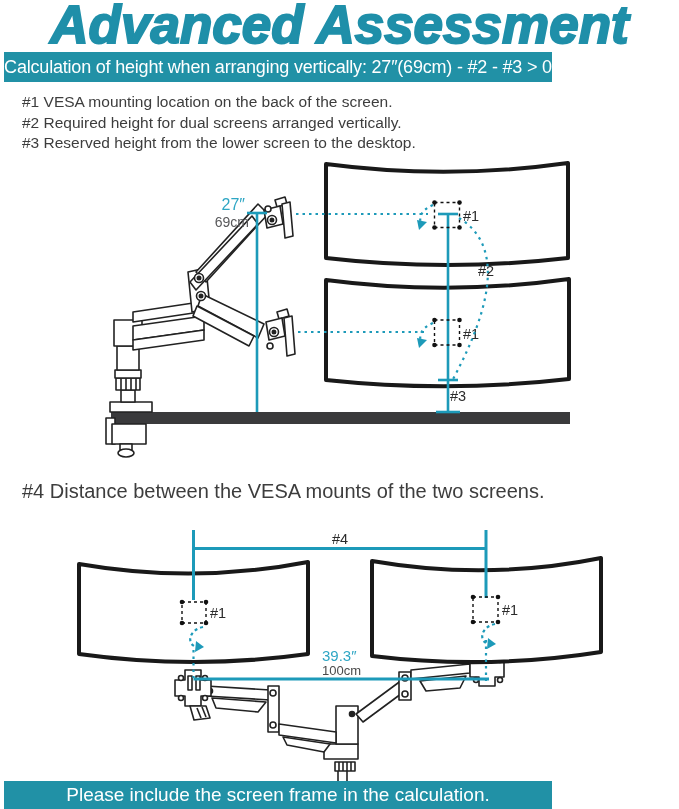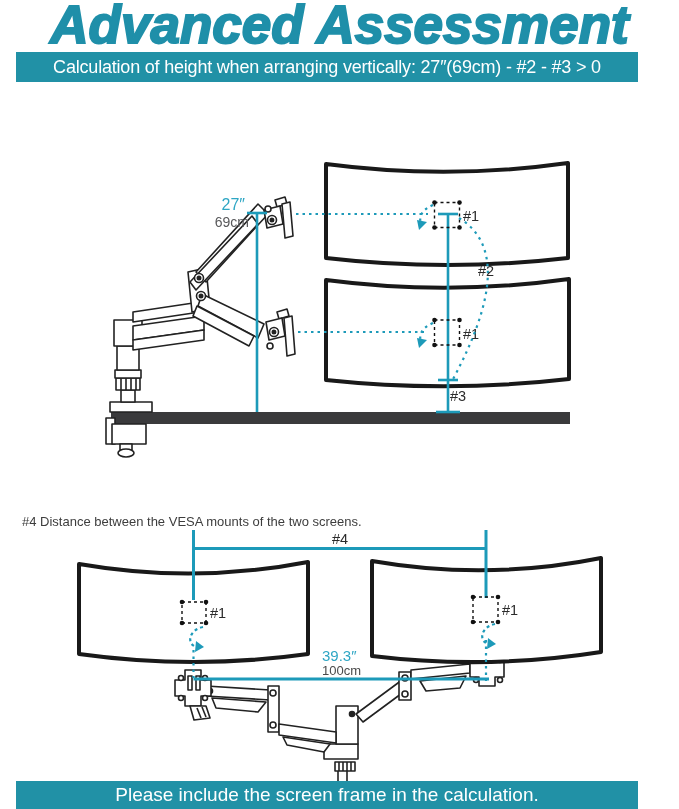--- a/index.html
+++ b/index.html
@@ -2,47 +2,52 @@
 <html><head>
 <meta charset="utf-8">
 <style>
   html,body{margin:0;padding:0;background:#fff;}
   .page{position:relative;width:679px;height:809px;background:#fff;overflow:hidden;
         font-family:"Liberation Sans",sans-serif;}
   .title{position:absolute;top:-2px;left:0;width:679px;height:52px;
          display:flex;align-items:center;justify-content:center;
          font-style:italic;font-weight:bold;font-size:53px;letter-spacing:0px;
          color:#1f8fa9;-webkit-text-stroke:2px #1f8fa9;white-space:nowrap;}
-  .banner{position:absolute;left:16px;width:622px;background:#2191a6;color:#fff;
+  .banner{position:absolute;left:4px;width:548px;background:#2191a6;color:#fff;
           display:flex;align-items:center;justify-content:center;white-space:nowrap;}
   .banner1{top:52px;height:30px;font-size:18px;letter-spacing:-0.2px;}
   .banner2{top:458px;height:32px;font-size:18px;letter-spacing:-0.2px;}
   .banner3{top:781px;height:28px;font-size:19px;text-align:right;}
   .notes{position:absolute;top:92px;left:22px;width:640px;color:#3d3d3d;
          font-size:15.5px;line-height:20.5px;}
-  .note2{position:absolute;top:480px;left:22px;width:640px;color:#3d3d3d;font-size:13px;margin-top:34px;}
+  .note2{position:absolute;top:480px;left:22px;width:640px;color:#3d3d3d;font-size:20px;}
   .diag{position:absolute;left:0;}
   .d1{top:160px;}
   .d2{top:528px;}
   svg text{font-family:"Liberation Sans",sans-serif;}
   .lbl-dark{fill:#2b2b2b;font-size:14.5px;}
   .lbl-teal{fill:#2ea6c4;font-size:16px;}
   .lbl-gray{fill:#58585a;font-size:14px;}
   .lbl-teal2{fill:#2ea6c4;font-size:15px;}
   .lbl-gray2{fill:#4a4a4a;font-size:13px;}
 </style>
 </head>
 <body>
 
 <div class="page">
 
   <div class="title">Advanced Assessment</div>
 
   <div class="banner banner1">Calculation of height when arranging vertically: 27″(69cm) - #2 - #3 &gt; 0</div>
 
+  <div class="notes">
+    <div>#1 VESA mounting location on the back of the screen.</div>
+    <div>#2 Required height for dual screens arranged vertically.</div>
+    <div>#3 Reserved height from the lower screen to the desktop.</div>
+  </div>
 
   <svg class="diag d1" width="679" height="298" viewBox="0 0 679 298">
 
     <rect x="111" y="252" width="459" height="12" fill="#3a3a3c"></rect>
 
     <g stroke="#222" stroke-width="1.6" fill="#fff" stroke-linejoin="round">
 
       <rect x="106" y="258" width="9" height="26"></rect>
       <rect x="112" y="264" width="34" height="20"></rect>
       <rect x="120" y="284" width="12" height="6"></rect>

